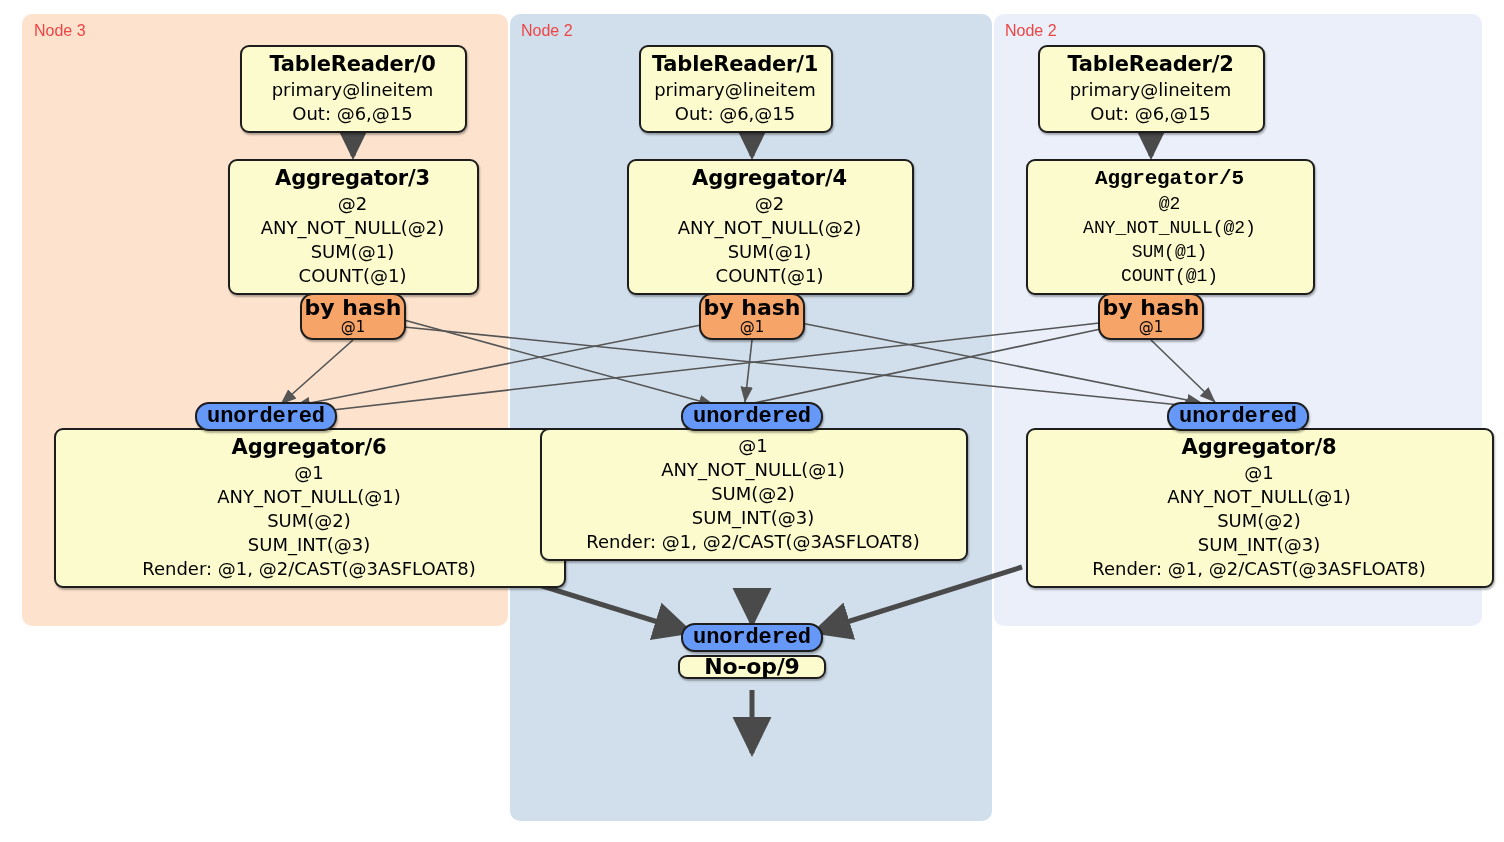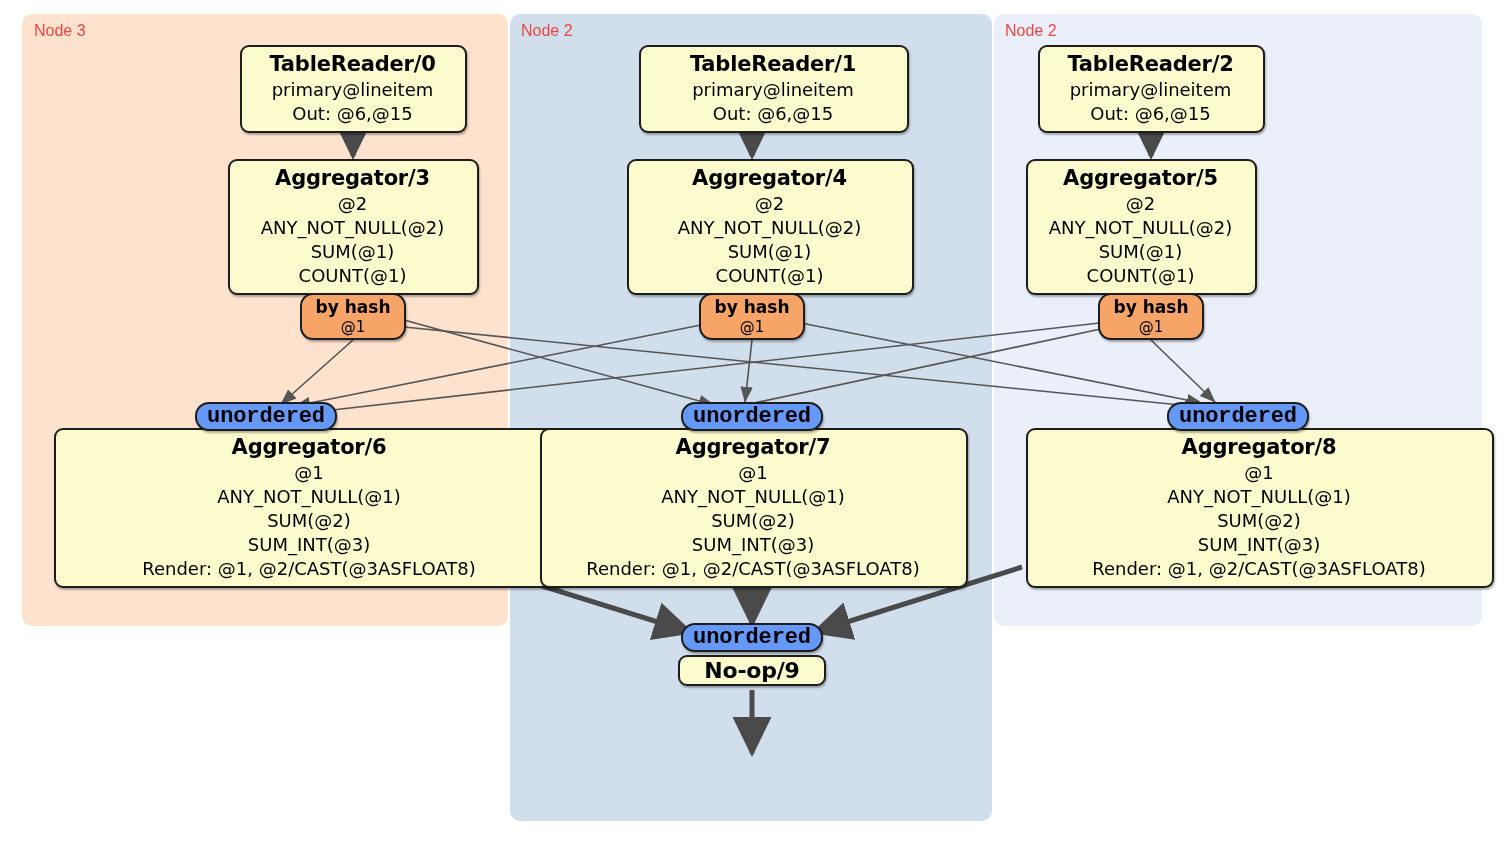--- a/index.html
+++ b/index.html
@@ -85,21 +85,21 @@
     box-shadow: 1px 2px 2px rgba(0,0,0,0.30);
     z-index: 5;
   }
   .pill.hash {
     background: #F6A468;
     border-radius: 13px;
     padding-top: 2px;
   }
   .pill.hash .ttl {
     font-weight: bold;
-    font-size: 17px;
+    font-size: 22px;
     line-height: 21px;
   }
   .pill.hash .ln {
     font-size: 15px;
     line-height: 18px;
   }
   .pill.ord {
     background: #6699F7;
     border-radius: 14px;
     display: flex;
@@ -168,21 +168,21 @@
       <line x1="752" y1="690" x2="752" y2="753"></line>
     </g>
   </svg>
 
   <div class="proc" style="left:240px; top:45px; width:227px;">
     <div class="ttl">TableReader/0</div>
     <div class="ln">primary@lineitem</div>
     <div class="ln">Out: @6,@15</div>
   </div>
 
-  <div class="proc" style="left:639px; top:45px; width:270px;">
+  <div class="proc" style="left:639px; top:45px; width:194px;">
     <div class="ttl">TableReader/1</div>
     <div class="ln">primary@lineitem</div>
     <div class="ln">Out: @6,@15</div>
   </div>
 
   <div class="proc" style="left:1038px; top:45px; width:227px;">
     <div class="ttl">TableReader/2</div>
     <div class="ln">primary@lineitem</div>
     <div class="ln">Out: @6,@15</div>
   </div>
@@ -196,21 +196,21 @@
   </div>
 
   <div class="proc" style="left:627px; top:159px; width:287px;">
     <div class="ttl">Aggregator/4</div>
     <div class="ln">@2</div>
     <div class="ln">ANY_NOT_NULL(@2)</div>
     <div class="ln">SUM(@1)</div>
     <div class="ln">COUNT(@1)</div>
   </div>
 
-  <div class="proc" style="left:1026px; top:159px; width:231px;">
+  <div class="proc" style="left:1026px; top:159px; width:289px;font-family:Liberation Mono, monospace;">
     <div class="ttl">Aggregator/5</div>
     <div class="ln">@2</div>
     <div class="ln">ANY_NOT_NULL(@2)</div>
     <div class="ln">SUM(@1)</div>
     <div class="ln">COUNT(@1)</div>
   </div>
 
   <div class="pill hash" style="left:300px; top:293px; width:106px; height:47px;">
     <div class="ttl">by hash</div>
     <div class="ln">@1</div>
@@ -241,39 +241,38 @@
   <div class="proc" style="left:54px; top:428px; width:512px;">
     <div class="ttl">Aggregator/6</div>
     <div class="ln">@1</div>
     <div class="ln">ANY_NOT_NULL(@1)</div>
     <div class="ln">SUM(@2)</div>
     <div class="ln">SUM_INT(@3)</div>
     <div class="ln">Render: @1, @2/CAST(@3ASFLOAT8)</div>
   </div>
 
   <div class="proc" style="left:540px; top:428px; width:428px;">
-    <div class="ttl">Aggregator/7</div>
     <div class="ln">@1</div>
     <div class="ln">ANY_NOT_NULL(@1)</div>
     <div class="ln">SUM(@2)</div>
     <div class="ln">SUM_INT(@3)</div>
     <div class="ln">Render: @1, @2/CAST(@3ASFLOAT8)</div>
   </div>
 
   <div class="proc" style="left:1026px; top:428px; width:468px;">
     <div class="ttl">Aggregator/8</div>
     <div class="ln">@1</div>
     <div class="ln">ANY_NOT_NULL(@1)</div>
     <div class="ln">SUM(@2)</div>
     <div class="ln">SUM_INT(@3)</div>
     <div class="ln">Render: @1, @2/CAST(@3ASFLOAT8)</div>
   </div>
 
   <div class="pill ord" style="left:681px; top:623px; width:142px; height:29px;">
     <div class="ttl">unordered</div>
   </div>
 
-  <div class="proc compact" style="left:678px; top:655px; width:148px; height:31px;">
+  <div class="proc compact" style="left:678px; top:655px; width:148px; height:24px;">
     <div class="ttl">No-op/9</div>
   </div>
 
 
 </div>
 
 </body></html>

